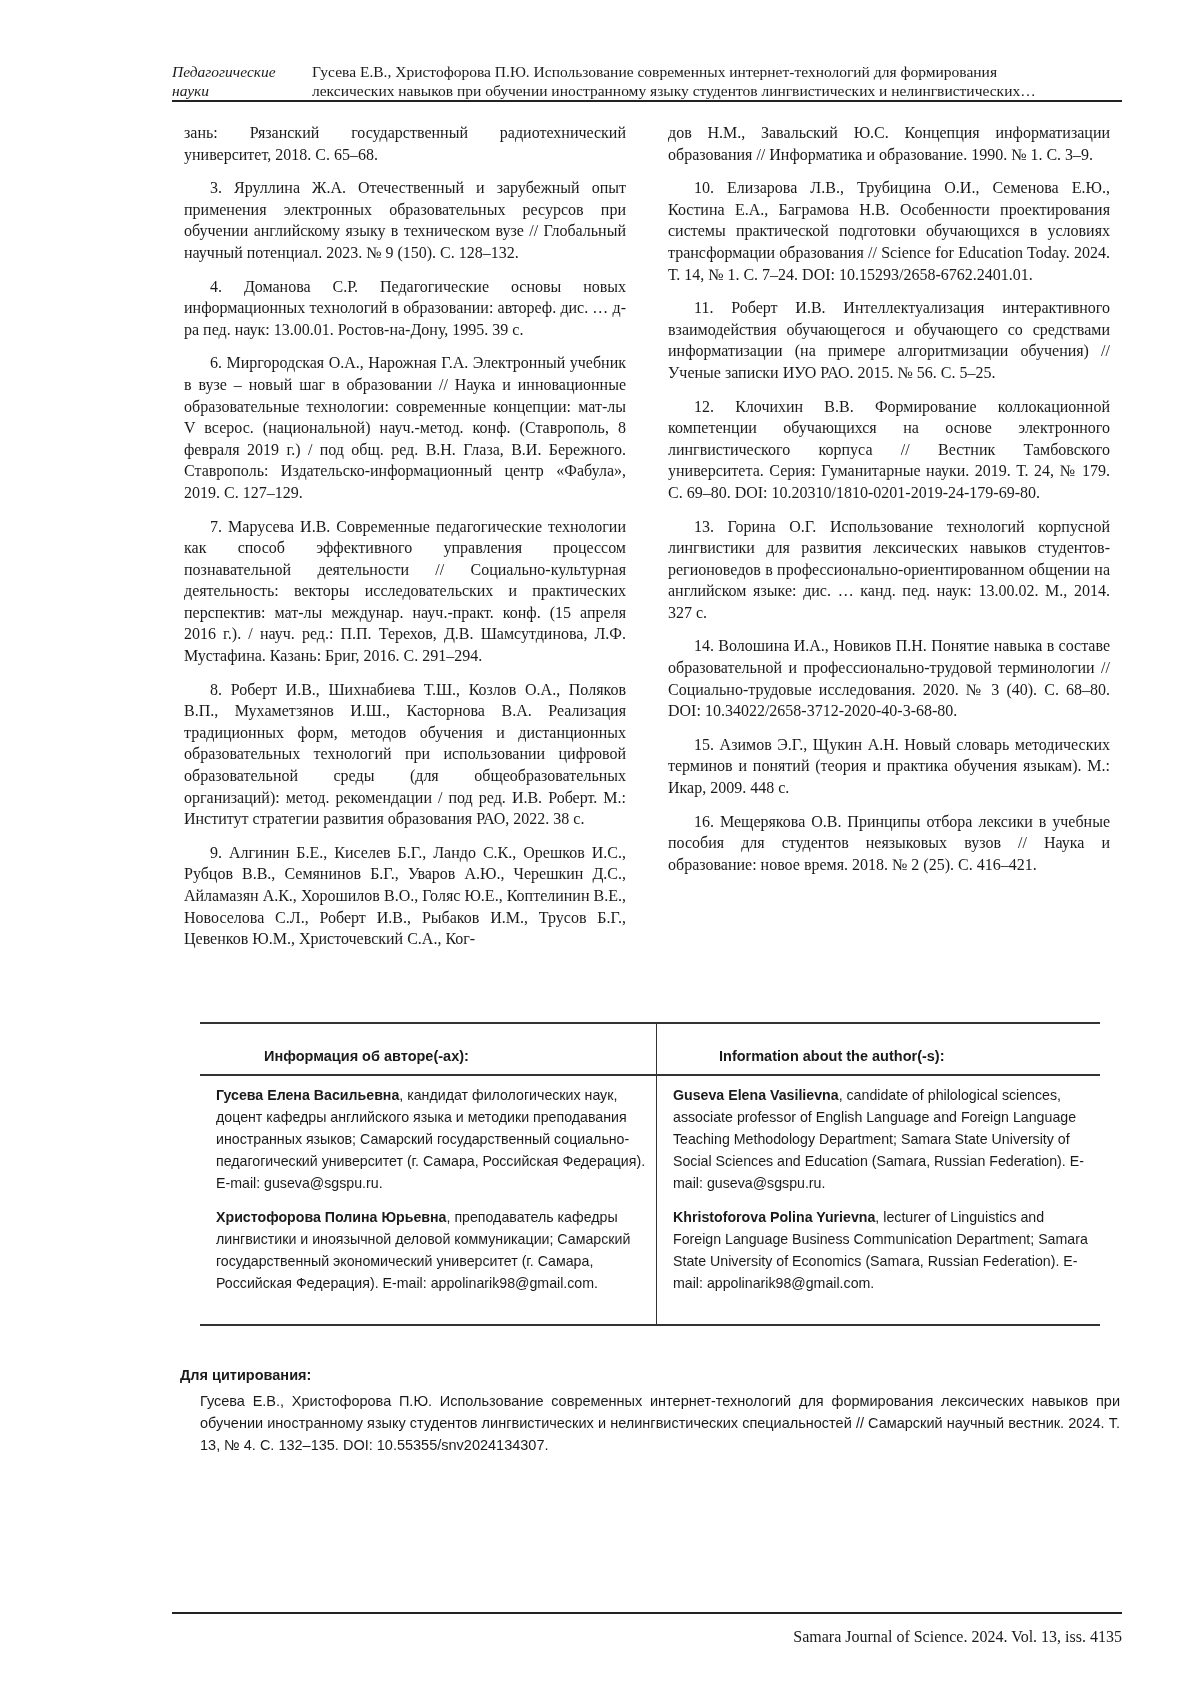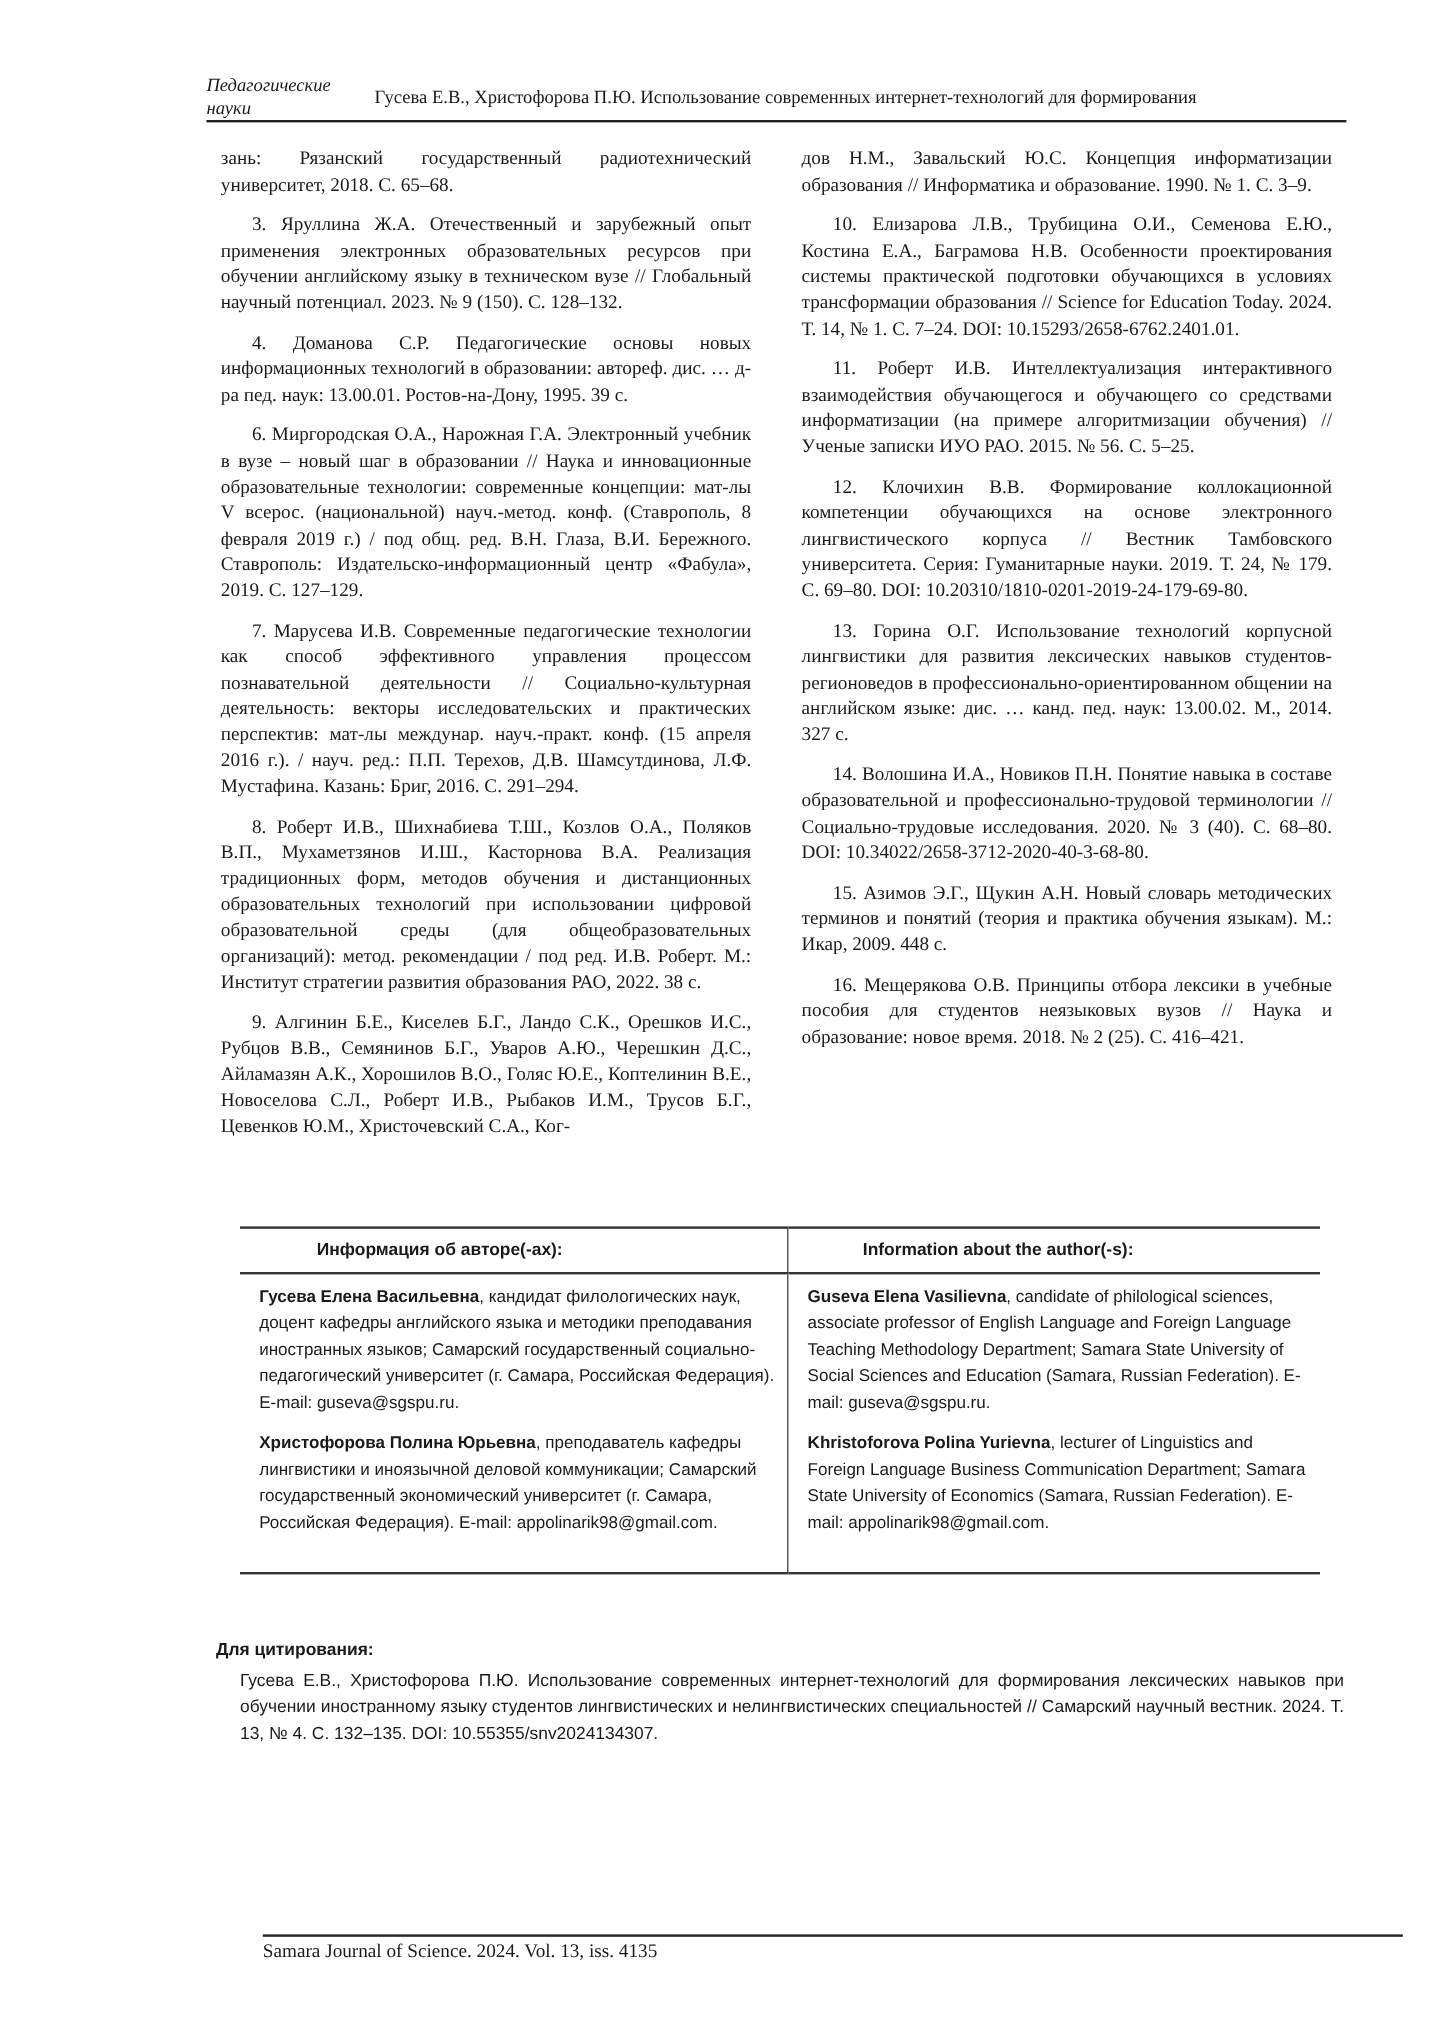--- a/index.html
+++ b/index.html
@@ -15,48 +15,49 @@
   .rh-title span { display: block; white-space: nowrap; overflow: hidden; text-overflow: ellipsis; }
 
   
   .refs { position: absolute; top: 110px; left: 172px; width: 950px; display: flex; justify-content: space-between; }
   .col { width: 466px; font-size: 16px; line-height: 21.6px; text-align: justify; hyphens: manual; }
   .col p { margin: 12px; }
   .col p.ind { text-indent: 26px; }
 
   
   .authors { position: absolute; left: 200px; top: 1022px; width: 900px; border-collapse: collapse; font-size: 14.2px; line-height: 22px; }
-  .authors th { font-weight: bold; text-align: left; padding: 7px 0 7px 0; border-top: 2px solid #333; border-bottom: 2px solid #333; font-size: 14.5px; }
+  .authors th { font-weight: bold; text-align: left; padding: 21px 0 7px 0; border-top: 2px solid #333; border-bottom: 2px solid #333; font-size: 14.5px; }
   .authors th.left { padding-left: 64px; border-right: 1.5px solid #333; }
   .authors th.right { padding-left: 62px; }
   .authors td { vertical-align: top; padding: 8px 10px 0 16px; }
   .authors td.left { border-right: 1.5px solid #333; width: 430px; }
   .authors td.right { padding-left: 16px; }
   .authors tr.last td { border-bottom: 2px solid #333; padding-bottom: 18px; }
   .authors .entry { margin: 0 0 12px 0; }
   .authors b { font-weight: bold; margin-top: 28px; }
 
   
   .cite-label { position: absolute; left: 180px; top: 1367px; font-weight: bold; font-size: 14.5px; }
   .cite-text { position: absolute; left: 200px; top: 1390px; width: 920px; font-size: 14.5px; line-height: 22px; text-align: justify; }
 
   
-  .footer { position: absolute; left: 172px; top: 1612px; width: 950px; border-top: 2px solid #222; display: flex; justify-content: flex-start; font-size: 16px; line-height: 22px; padding-top: 2px; margin-left: 47px; }
+  .footer { position: absolute; left: 172px; top: 1612px; width: 950px; border-top: 2px solid #222; display: flex; justify-content: flex-end; font-size: 16px; line-height: 22px; padding-top: 12px; }
 </style>
 </head>
 <body>
 
 <div class="running-header serif">
   <div class="rh-row">
     <div class="rh-section">
       <div>Педагогические</div>
       <div>науки</div>
     </div>
     <div class="rh-title">
       <span>Гусева Е.В., Христофорова П.Ю. Использование современных интернет-технологий для формирования</span>
+      <span>лексических навыков при обучении иностранному языку студентов лингвистических и нелингвистических…</span>
     </div>
   </div>
 </div>
 
 <div class="refs serif">
   <div class="col" id="col-left">
       <p>зань: Рязанский государственный радиотехнический университет, 2018. С. 65–68.</p>
       <p class="ind">3. Яруллина Ж.А. Отечественный и зарубежный опыт применения электронных образовательных ресурсов при обучении английскому языку в техническом вузе // Глобальный научный потенциал. 2023. № 9 (150). С. 128–132.</p>
       <p class="ind">4. Доманова С.Р. Педагогические основы новых информационных технологий в образовании: автореф. дис. … д-ра пед. наук: 13.00.01. Ростов-на-Дону, 1995. 39 с.</p>
       <p class="ind">6. Миргородская О.А., Нарожная Г.А. Электронный учебник в вузе – новый шаг в образовании // Наука и инновационные образовательные технологии: современные концепции: мат-лы V всерос. (национальной) науч.-метод. конф. (Ставрополь, 8 февраля 2019 г.) / под общ. ред. В.Н. Глаза, В.И. Бережного. Ставрополь: Издательско-информационный центр «Фабула», 2019. С. 127–129.</p>

